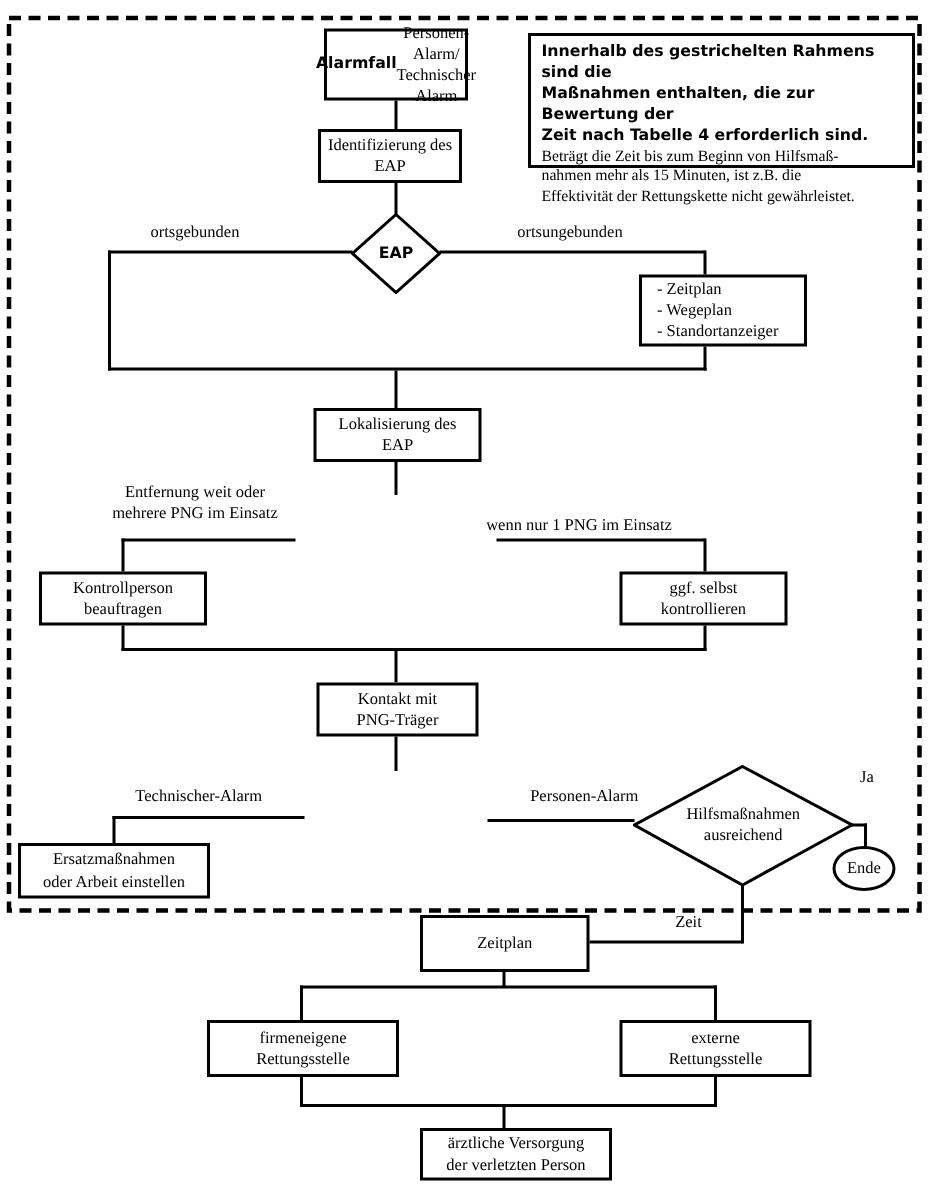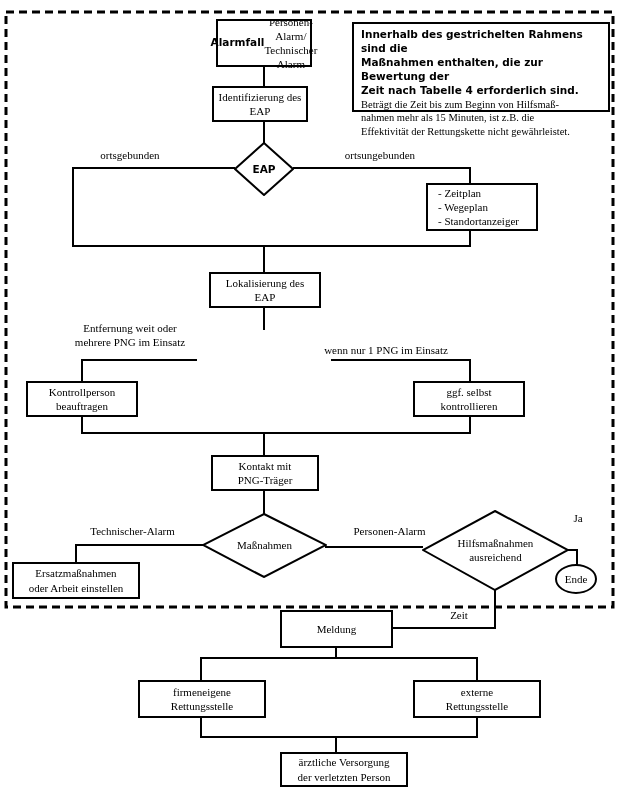--- a/index.html
+++ b/index.html
@@ -109,39 +109,33 @@
   <div class="box pre" style="left:209px;top:272px;width:112px;height:36px;">Lokalisierung des
 EAP</div>
   <div class="box pre" style="left:26px;top:381px;width:112px;height:36px;">Kontrollperson
 beauftragen</div>
   <div class="box pre" style="left:413px;top:381px;width:112px;height:36px;">ggf. selbst
 kontrollieren</div>
   <div class="box pre" style="left:211px;top:455px;width:108px;height:36px;">Kontakt mit
 PNG-Träger</div>
   <div class="box pre" style="left:12px;top:562px;width:128px;height:37px;">Ersatzmaßnahmen
 oder Arbeit einstellen</div>
-  <div class="box" style="left:280px;top:610px;width:113px;height:38px;">Meldung</div>
+  <div class="box" style="left:280px;top:610px;width:113px;height:38px;">Zeitplan</div>
   <div class="box pre" style="left:138px;top:680px;width:128px;height:38px;">firmeneigene
 Rettungsstelle</div>
   <div class="box pre" style="left:413px;top:680px;width:128px;height:38px;">externe
 Rettungsstelle</div>
   <div class="box pre" style="left:280px;top:752px;width:128px;height:35px;">ärztliche Versorgung
 der verletzten Person</div>
 
   <div class="diamond" style="left:234px;top:142px;width:60px;height:54px;">
     <svg width="60" height="54">
         <polygon points="30,1 59,27 30,53 1,27" fill="#fff" stroke="#000" stroke-width="2"></polygon>
       </svg>
     <div class="dtext sans">EAP</div>
-  </div>
-  <div class="diamond" style="left:202px;top:513px;width:125px;height:65px;">
-    <svg width="125" height="65">
-        <polygon points="62,1 124,32 62,64 1,32" fill="#fff" stroke="#000" stroke-width="2"></polygon>
-      </svg>
-    <div class="dtext">Maßnahmen</div>
   </div>
   <div class="diamond" style="left:422px;top:510px;width:147px;height:81px;">
     <svg width="147" height="81">
         <polygon points="73,1 146,40 73,80 1,40" fill="#fff" stroke="#000" stroke-width="2"></polygon>
       </svg>
     <div class="dtext">Hilfsmaßnahmen
 ausreichend</div>
   </div>
 
   <div class="ellipse" style="left:555px;top:564px;width:42px;height:30px;">Ende</div>

